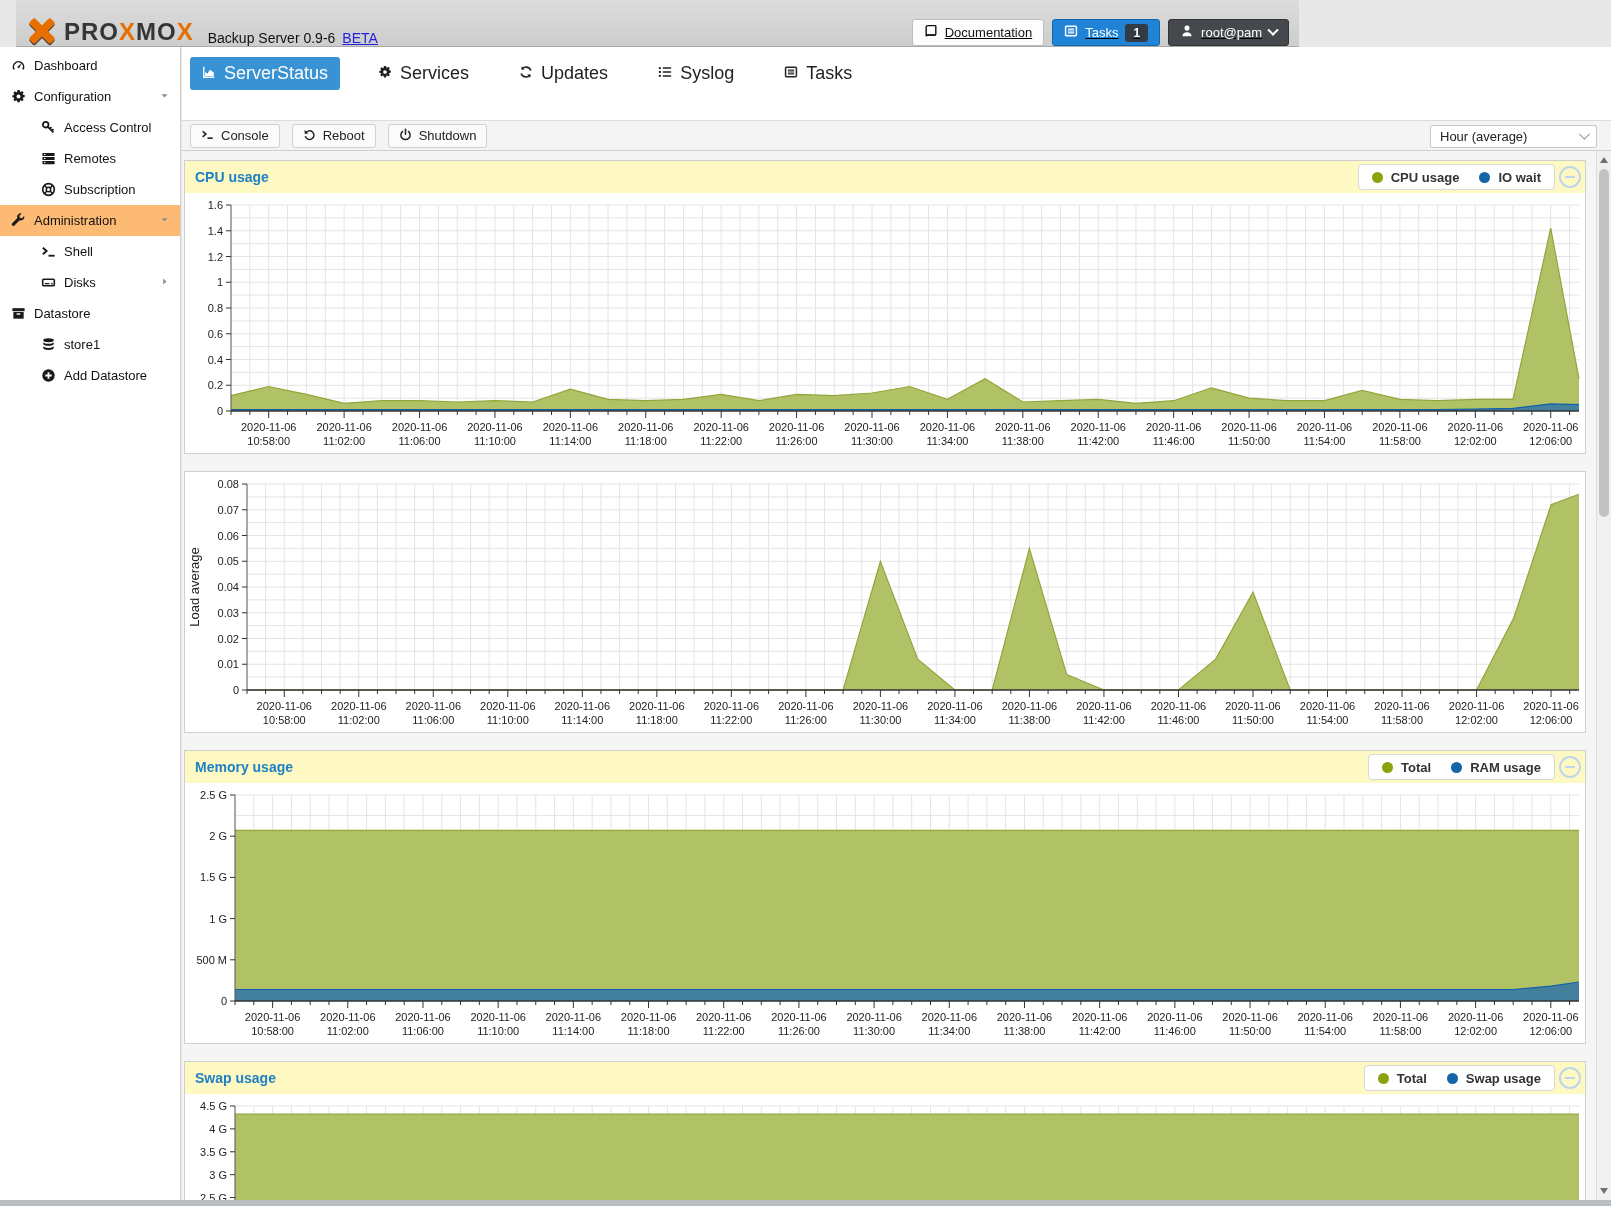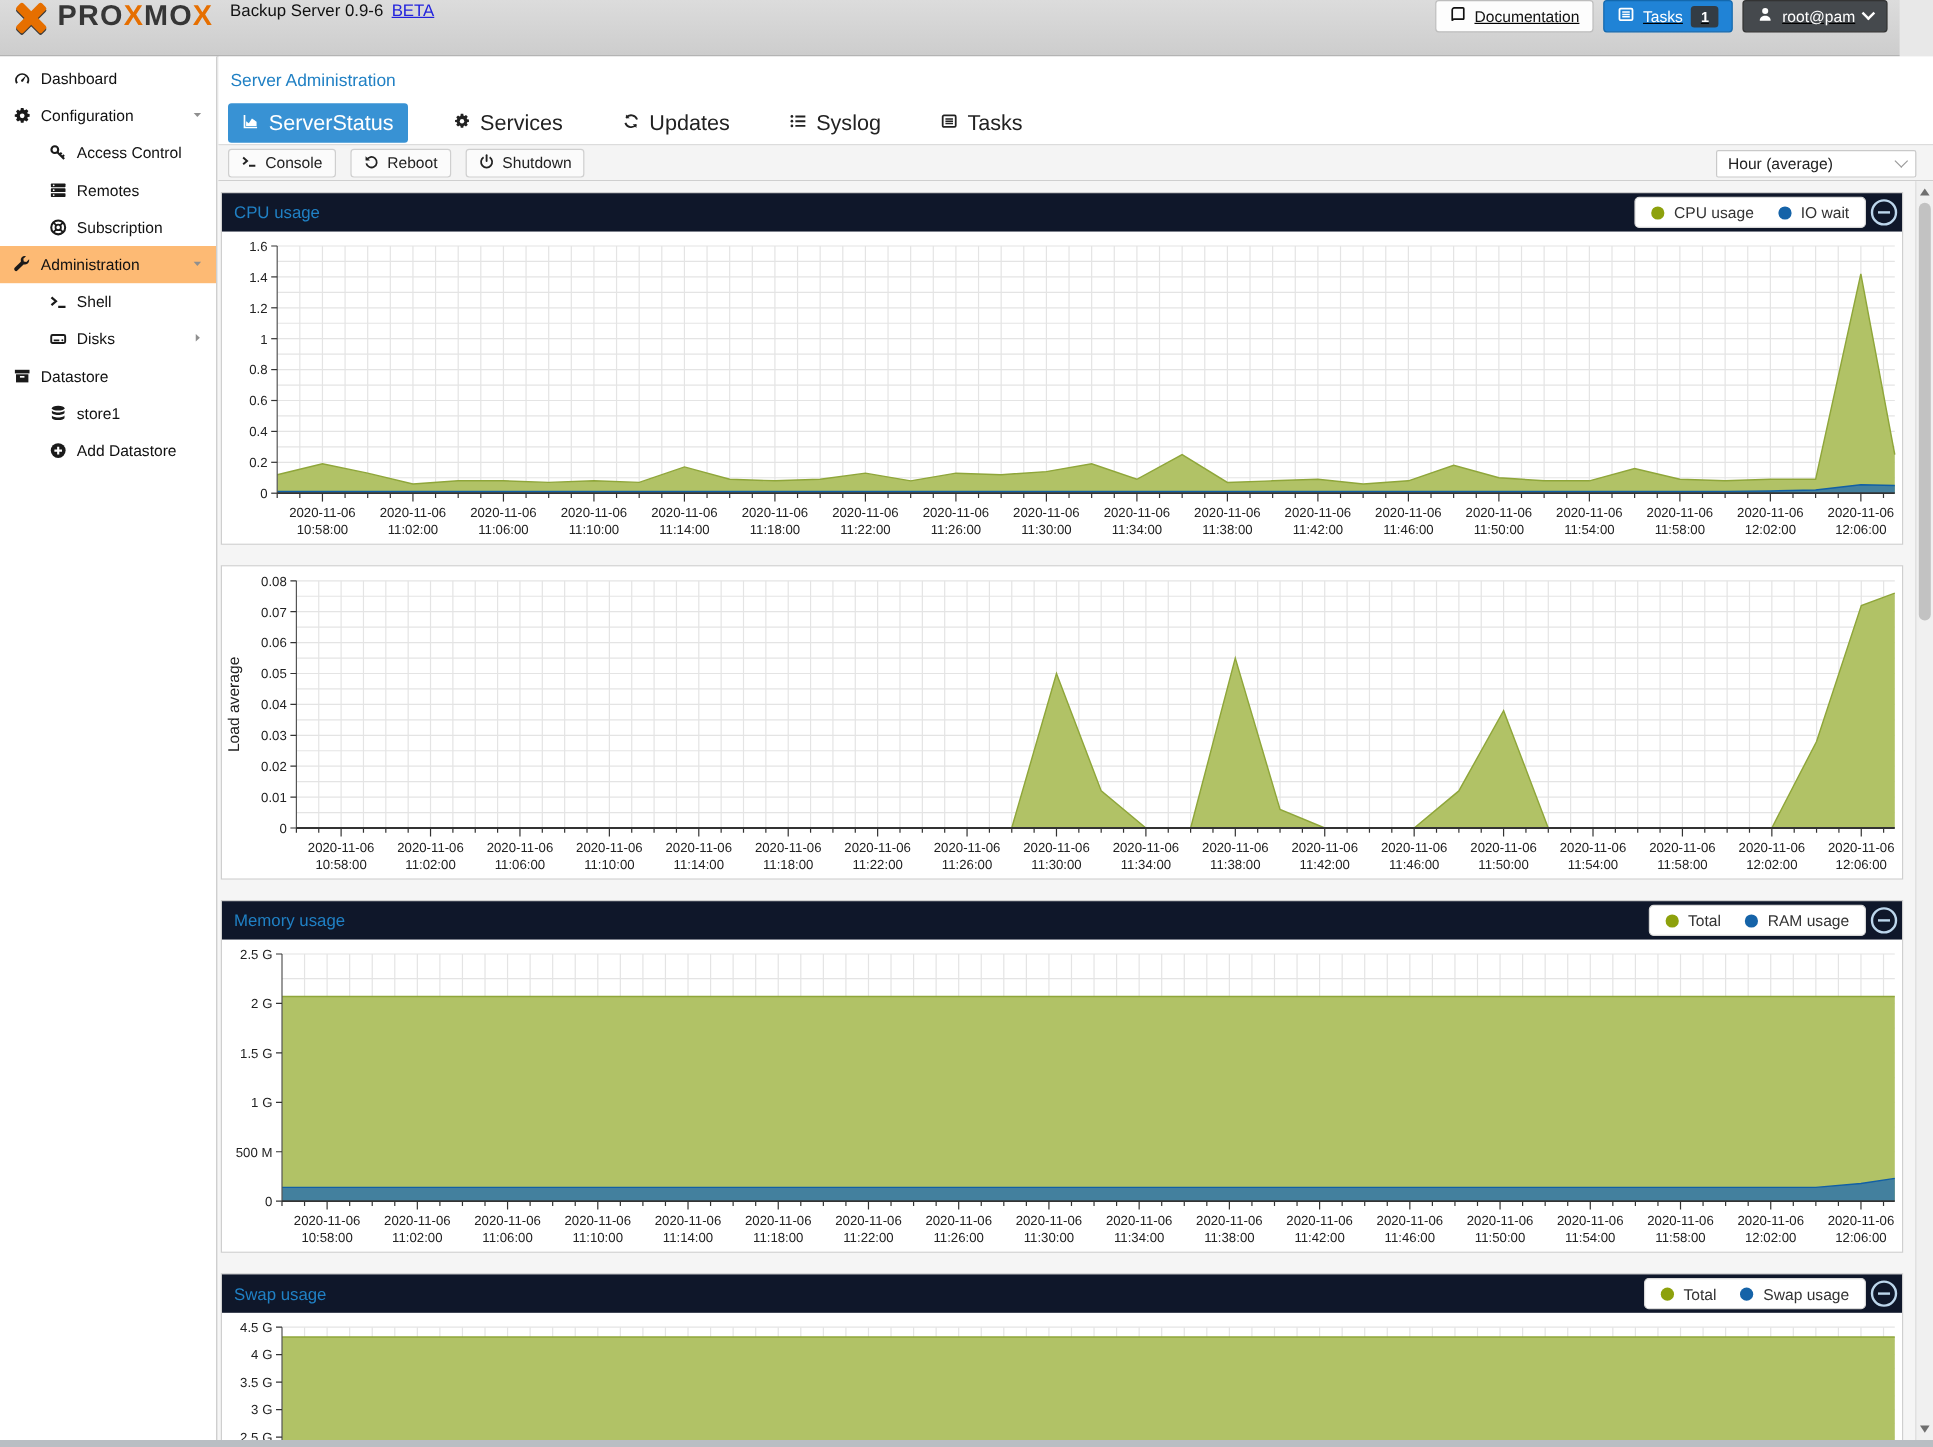--- a/index.html
+++ b/index.html
@@ -1,22 +1,22 @@
 <!DOCTYPE html>
 <html><head>
 <meta charset="utf-8">
 <style>
   * { box-sizing: border-box; margin: 0; padding: 0; }
   html,body { width:1611px; height:1206px; overflow:hidden; font-family:"Liberation Sans","DejaVu Sans",sans-serif; }
   #app { position:relative; width:1611px; height:1206px; background:#e8e8e8; }
 
   
-  .hdr { position:absolute; left:0; top:0; width:1583px; height:47px;
+  .hdr { position:absolute; left:16px; top:0; width:1283px; height:47px;
          background:linear-gradient(#dcdcdc,#cdcdcd); border-bottom:1px solid #a9a9a9;
-         display:flex; align-items:flex-start; padding:0 10px; }
+         display:flex; align-items:flex-end; padding:0 10px; }
   .logo-mark { position:relative; width:32px; height:30px; margin-right:6px; }
   .logo-mark i { position:absolute; left:1px; top:11px; width:30px; height:8px; border-radius:2px; display:block; }
   .lx-d1 { transform:rotate(45deg) translate(1px,1px); background:#3a3a3a; }
   .lx-d2 { transform:rotate(-45deg) translate(-1px,1px); background:#3a3a3a; }
   .lx-o1 { transform:rotate(45deg); background:#e66f00; }
   .lx-o2 { transform:rotate(-45deg); background:#e66f00; }
   .brand { font-size:24px; font-weight:bold; letter-spacing:1px; color:#363636; margin-right:14px; }
   .brand .ox { color:#e66f00; }
   .product { font-size:14px; color:#111; }
   .beta { font-size:14px; color:#2222dd; text-decoration:underline; margin-left:7px; }
@@ -62,21 +62,21 @@
   .range-select { position:absolute; right:14px; top:4px; width:167px; height:23px; background:#fff;
                   border:1px solid #c9c9c9; border-radius:2px; display:flex; align-items:center;
                   padding:0 9px; font-size:13px; color:#222; cursor:pointer; }
   .range-select .sel-chev { margin-left:auto; width:8px; height:8px; border-right:1.5px solid #9a9a9a;
                   border-bottom:1.5px solid #9a9a9a; transform:rotate(45deg) translate(-1px,-3px); }
 
   
   .charts { position:absolute; left:0; top:104px; width:1429px; height:1049px;
             background:#f5f5f5; overflow:hidden; padding:9px 0 0 2px; }
   .panel { width:1402px; background:#fff; border:1px solid #cfcfcf; margin-bottom:17px; }
-  .panel-hd { position:relative; height:32px; background:#0f172a; }
+  .panel-hd { position:relative; height:32px; background:#fef9c3;font-weight:bold; }
   .panel-title { font-size:14px; color:#2080c4; line-height:32px; padding-left:10px; }
   .legend { position:absolute; right:30px; top:3px; height:26px; background:#fff;
             border:1px solid #d8d8d8; border-radius:4px; display:flex; align-items:center;
             gap:20px; padding:0 13px; }
   .legend .li { display:flex; align-items:center; gap:8px; font-size:13px; color:#333; }
   .legend .dot { width:11px; height:11px; border-radius:50%; display:inline-block; }
   .collapse-tool { position:absolute; right:4px; top:5px; width:22px; height:22px; border-radius:50%;
                    border:2px solid #bcd6ec; display:flex; align-items:center; justify-content:center; cursor:pointer; }
   .collapse-tool .minus { width:10px; height:2px; background:#bcd6ec; display:block; }
   .plot { position:relative; height:260px; width:1400px; overflow:hidden; }
@@ -249,21 +249,20 @@
           <svg viewBox="0 0 16 16">
             <circle cx="8" cy="8" r="6.6" fill="currentColor"></circle>
             <path d="M8 4.6v6.8M4.6 8h6.8" stroke="#fff" stroke-width="1.9"></path>
           </svg>
         </span>
         <span>Add Datastore</span>
       </div>
     </div>
 
   <div class="main">
-    <h1 class="page-title">Server Administration</h1>
     <div class="tabs" id="tabs">
         <button class="tab active">
           <span><svg viewBox="0 0 16 16">
               <path d="M2 2v12h12" stroke="currentColor" stroke-width="1.6" fill="none"></path>
               <path d="M3.5 12.5V8l2.6 2 3-4.5 4.4 3v4z" fill="currentColor"></path>
             </svg></span>
           <span>ServerStatus</span>
         </button>
         <button class="tab">
           <span><svg viewBox="0 0 16 16">

